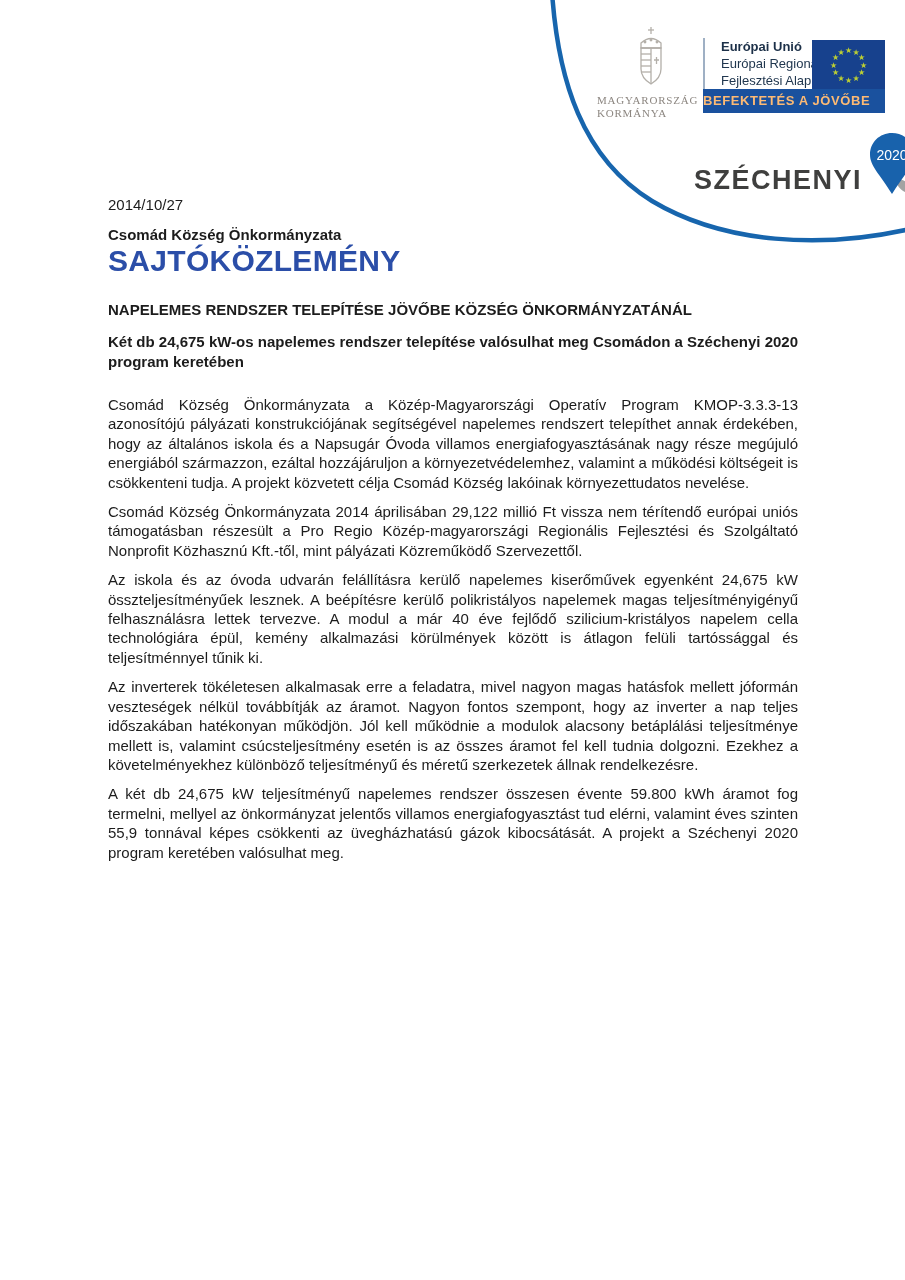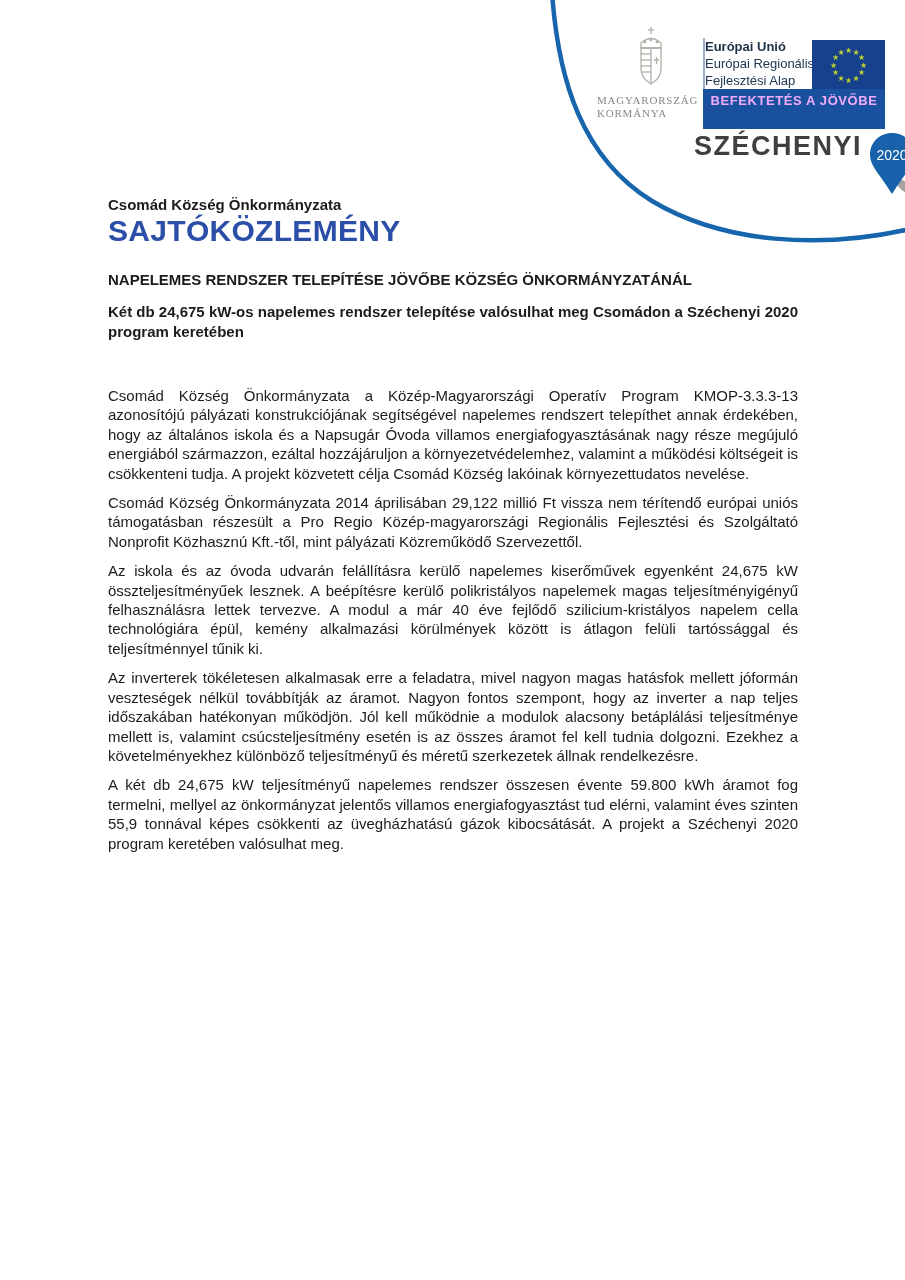--- a/index.html
+++ b/index.html
@@ -30,53 +30,53 @@
     font-family: "Liberation Serif", serif;
     font-size: 11px;
     line-height: 13px;
     letter-spacing: 0.8px;
     color: #8c8680;
   }
   .eu-block {
     position: absolute;
     left: 703px; top: 38px;
     border-left: 2px solid #9fb0c4;
-    padding-left: 0;
+    padding-left: 16px;
     height: 52px;
   }
   .eu-block .eu-line { font-size: 13px; line-height: 17px; color: #21374f; }
   .eu-block .eu-line.first { font-weight: bold; color: #1c3048; }
   .eu-flag {
     position: absolute;
     left: 812px; top: 40px;
   }
   .invest-banner {
     position: absolute;
     left: 703px; top: 89px;
-    width: 182px; height: 40px;
+    width: 182px; height: 24px;
     background: #1a519e;
-    color: #f0abfc;
+    color: #fdba74;
     font-size: 13px;
     font-weight: bold;
     letter-spacing: 0.6px;
-    text-align: center;
+    text-align: left;
     line-height: 24px;
   }
   .szechenyi {
     position: absolute;
     left: 694px; top: 131px;
     display: flex;
     align-items: flex-start;
   }
   .szechenyi .sz-text {
     font-size: 27px;
     font-weight: bold;
     letter-spacing: 1.5px;
     color: #3f3f3e;
-    margin-top: 0;
+    margin-top: 34px;
     margin-right: 4px;
   }
   .szechenyi .pin { display: block; }
 
   
   .content {
     position: absolute;
     left: 108px; top: 196px;
     width: 690px;
     color: #1c1c1c;
@@ -95,21 +95,21 @@
     font-size: 15px;
     font-weight: bold;
     line-height: 19px;
     margin-bottom: 13px;
   }
   .doc-subheadline {
     font-size: 15px;
     font-weight: bold;
     line-height: 19.5px;
     text-align: justify;
-    margin-bottom: 45px;
+    margin-bottom: 24px;
   }
   .doc-paragraphs p {
     font-size: 15px;
     line-height: 19.4px;
     text-align: justify;
     margin-bottom: 10px;
   }
 </style>
 </head>
 <body>
@@ -171,20 +171,21 @@
   <div class="szechenyi">
     <span class="sz-text">SZÉCHENYI</span>
     <svg class="pin" width="52" height="66" viewBox="0 0 52 66" xmlns="http://www.w3.org/2000/svg">
       <ellipse cx="38" cy="55" rx="9" ry="4.5" transform="rotate(40 38 55)" fill="#a3a3a3"></ellipse>
       <path d="M26 2 C38.5 2 48 11.5 48 23.5 C48 35 39 42 26 63 C13 42 4 35 4 23.5 C4 11.5 13.5 2 26 2 Z" fill="#1862ac"></path>
       <text x="26" y="28.5" text-anchor="middle" fill="#ffffff" font-size="14" font-family="'Liberation Sans', sans-serif">2020</text>
     </svg>
   </div>
 
   <div class="content">
+    <div class="doc-date">2014/10/27</div>
     <div class="doc-org">Csomád Község Önkormányzata</div>
     <h1 class="doc-title">SAJTÓKÖZLEMÉNY</h1>
     <div class="doc-headline">NAPELEMES RENDSZER TELEPÍTÉSE JÖVŐBE KÖZSÉG ÖNKORMÁNYZATÁNÁL</div>
     <div class="doc-subheadline">Két db 24,675 kW-os napelemes rendszer telepítése valósulhat meg Csomádon a Széchenyi 2020 program keretében</div>
     <div class="doc-paragraphs">
       <p>Csomád Község Önkormányzata a Közép-Magyarországi Operatív Program KMOP-3.3.3-13 azonosítójú pályázati konstrukciójának segítségével napelemes rendszert telepíthet annak érdekében, hogy az általános iskola és a Napsugár Óvoda villamos energiafogyasztásának nagy része megújuló energiából származzon, ezáltal hozzájáruljon a környezetvédelemhez, valamint a működési költségeit is csökkenteni tudja. A projekt közvetett célja Csomád Község lakóinak környezettudatos nevelése.</p>
       <p>Csomád Község Önkormányzata 2014 áprilisában 29,122 millió Ft vissza nem térítendő európai uniós támogatásban részesült a Pro Regio Közép-magyarországi Regionális Fejlesztési és Szolgáltató Nonprofit Közhasznú Kft.-től, mint pályázati Közreműködő Szervezettől.</p>
       <p>Az iskola és az óvoda udvarán felállításra kerülő napelemes kiserőművek egyenként 24,675 kW összteljesítményűek lesznek. A beépítésre kerülő polikristályos napelemek magas teljesítményigényű felhasználásra lettek tervezve. A modul a már 40 éve fejlődő szilicium-kristályos napelem cella technológiára épül, kemény alkalmazási körülmények között is átlagon felüli tartóssággal és teljesítménnyel tűnik ki.</p>
       <p>Az inverterek tökéletesen alkalmasak erre a feladatra, mivel nagyon magas hatásfok mellett jóformán veszteségek nélkül továbbítják az áramot. Nagyon fontos szempont, hogy az inverter a nap teljes időszakában hatékonyan működjön. Jól kell működnie a modulok alacsony betáplálási teljesítménye mellett is, valamint csúcsteljesítmény esetén is az összes áramot fel kell tudnia dolgozni. Ezekhez a követelményekhez különböző teljesítményű és méretű szerkezetek állnak rendelkezésre.</p>
       <p>A két db 24,675 kW teljesítményű napelemes rendszer összesen évente 59.800 kWh áramot fog termelni, mellyel az önkormányzat jelentős villamos energiafogyasztást tud elérni, valamint éves szinten 55,9 tonnával képes csökkenti az üvegházhatású gázok kibocsátását. A projekt a Széchenyi 2020 program keretében valósulhat meg.</p>

